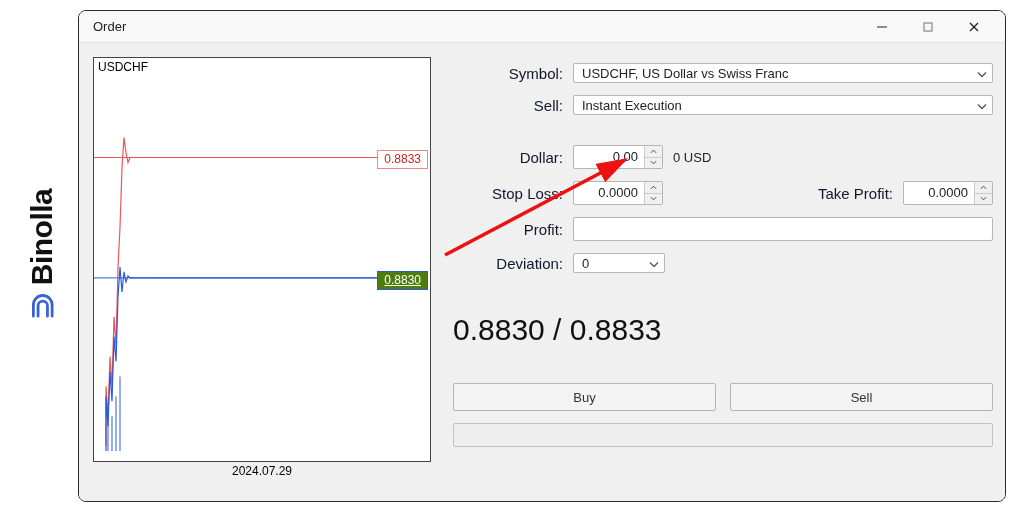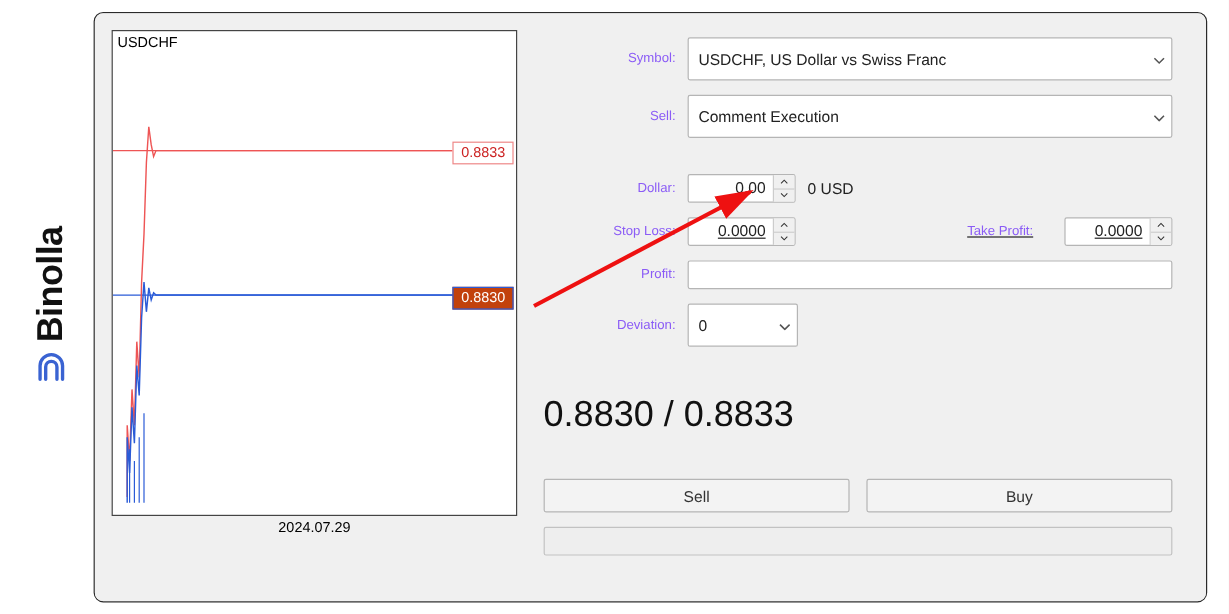--- a/index.html
+++ b/index.html
@@ -84,21 +84,21 @@
     justify-content: center;
     color: #222;
     cursor: default;
   }
   .winctrl svg { width: 12px; height: 12px; }
 
   .content {
     flex: 1;
     display: flex;
     gap: 22px;
-    padding: 14px 28px 14px 14px;
+    padding: 14px 12px 14px 14px;
     background: #f0f0f0;
     position: relative;
   }
 
   
   .chart-wrap {
     width: 338px;
     display: flex;
     flex-direction: column;
   }
@@ -127,21 +127,21 @@
     position: absolute;
     right: 2px;
     font-size: 12px;
     padding: 1px 6px;
     color: #fff;
     line-height: 15px;
   }
   .price-tag.ask { background: #d33; color:#fff; border:1px solid #d33; top: 92px; }
   .price-tag.bid { background: #2a5bd7; color:#fff; border:1px solid #2a5bd7; top: 213px; }
   .price-tag.ask { color:#c22; background:#fff; border:1px solid #e88; }
-  .price-tag.bid { color:#fff; background:#c2410c; }
+  .price-tag.bid { color:#fff; background:#4d7c0f;text-decoration:underline; }
   .chart-date {
     font-size: 12px;
     color: #000;
     padding: 2px 4px 0 4px;
     text-align: center;
   }
 
   
   .form {
     flex: 1;
@@ -149,31 +149,31 @@
     grid-template-columns: 110px 1fr;
     column-gap: 10px;
     row-gap: 12px;
     align-content: start;
     padding-top: 6px;
     position: relative;
   }
   .form label {
     text-align: right;
     align-self: center;
-    font-size: 11px;
-    color: #8b5cf6;
+    font-size: 15px;
+    color: #0f172a;
   }
   .field-row {
     display: flex;
     align-items: center;
     gap: 10px;
   }
   .dropdown {
     flex: 1;
-    height: 36px;
+    height: 20px;
     background: #fff;
     border: 1px solid #b5b5b5;
     border-radius: 2px;
     display: flex;
     align-items: center;
     padding: 0 24px 0 8px;
     font-size: 13px;
     position: relative;
   }
   .dropdown .chev {
@@ -216,21 +216,21 @@
 
   .comment-input {
     flex: 1;
     height: 24px;
     background: #fff;
     border: 1px solid #b5b5b5;
     border-radius: 2px;
   }
   .usd-label { font-size: 13px; color:#222; }
 
-  .sl-tp-row { display:flex; align-items:flex-start; gap: 26px; text-decoration: underline; }
+  .sl-tp-row { display:flex; align-items:flex-start; gap: 10px; }
   .sl-tp-row .spacer { flex:1; }
   .sl-tp-row label { text-align: right; width: 80px; }
 
   .prices {
     grid-column: 1 / -1;
     font-size: 30px;
     font-weight: 400;
     color: #111;
     margin-top: 28px;
     margin-bottom: 24px;
@@ -282,20 +282,41 @@
           <path d="M6 26 V14 a10 10 0 0 1 20 0 V26"></path>
           <path d="M11 26 V15 a5 5 0 0 1 10 0 V26"></path>
         </g>
       </svg>
     </span>
     <span class="brand-text">Binolla</span>
   </div>
 </div>
 
 <div class="window">
+  <div class="titlebar">
+    <span class="title">Order</span>
+    <div class="winctrls">
+      <div class="winctrl">
+        <svg viewBox="0 0 12 12">
+            <line x1="1" y1="6" x2="11" y2="6" stroke="#222" stroke-width="1.2"></line>
+          </svg>
+      </div>
+      <div class="winctrl">
+        <svg viewBox="0 0 12 12">
+            <rect x="2" y="2" width="8" height="8" fill="none" stroke="#888" stroke-width="1.2"></rect>
+          </svg>
+      </div>
+      <div class="winctrl">
+        <svg viewBox="0 0 12 12">
+            <line x1="2" y1="2" x2="10" y2="10" stroke="#222" stroke-width="1.2"></line>
+            <line x1="10" y1="2" x2="2" y2="10" stroke="#222" stroke-width="1.2"></line>
+          </svg>
+      </div>
+    </div>
+  </div>
 
   <div class="content">
 
     <div class="chart-wrap">
       <div class="chart-box">
         <span class="instrument-label">USDCHF</span>
 
         <svg class="chart-svg" viewBox="0 0 336 405" preserveAspectRatio="none">
 
           <line x1="0" y1="100" x2="290" y2="100" stroke="#e55" stroke-width="1"></line>
@@ -324,21 +345,21 @@
             <svg width="10" height="6" viewBox="0 0 10 6">
                 <path d="M1 1 L5 5 L9 1" fill="none" stroke="#555" stroke-width="1.3"></path>
               </svg>
           </span>
         </div>
       </div>
 
       <label>Sell:</label>
       <div class="field-row">
         <div class="dropdown">
-          <span>Comment Execution</span>
+          <span>Instant Execution</span>
           <span class="chev">
             <svg width="10" height="6" viewBox="0 0 10 6">
                 <path d="M1 1 L5 5 L9 1" fill="none" stroke="#555" stroke-width="1.3"></path>
               </svg>
           </span>
         </div>
       </div>
 
       <div style="grid-column:1/-1; height:6px"></div>
 
@@ -412,24 +433,24 @@
                 <path d="M1 1 L5 5 L9 1" fill="none" stroke="#555" stroke-width="1.3"></path>
               </svg>
           </span>
         </div>
       </div>
 
       <div class="prices">0.8830 / 0.8833</div>
 
       <div class="buttons">
         <div class="btn">
-            <span>Sell</span>
+            <span>Buy</span>
           </div>
         <div class="btn">
-            <span>Buy</span>
+            <span>Sell</span>
           </div>
       </div>
 
       <div class="empty-bar"></div>
 
     </div>
 
   </div>
 </div>
 

